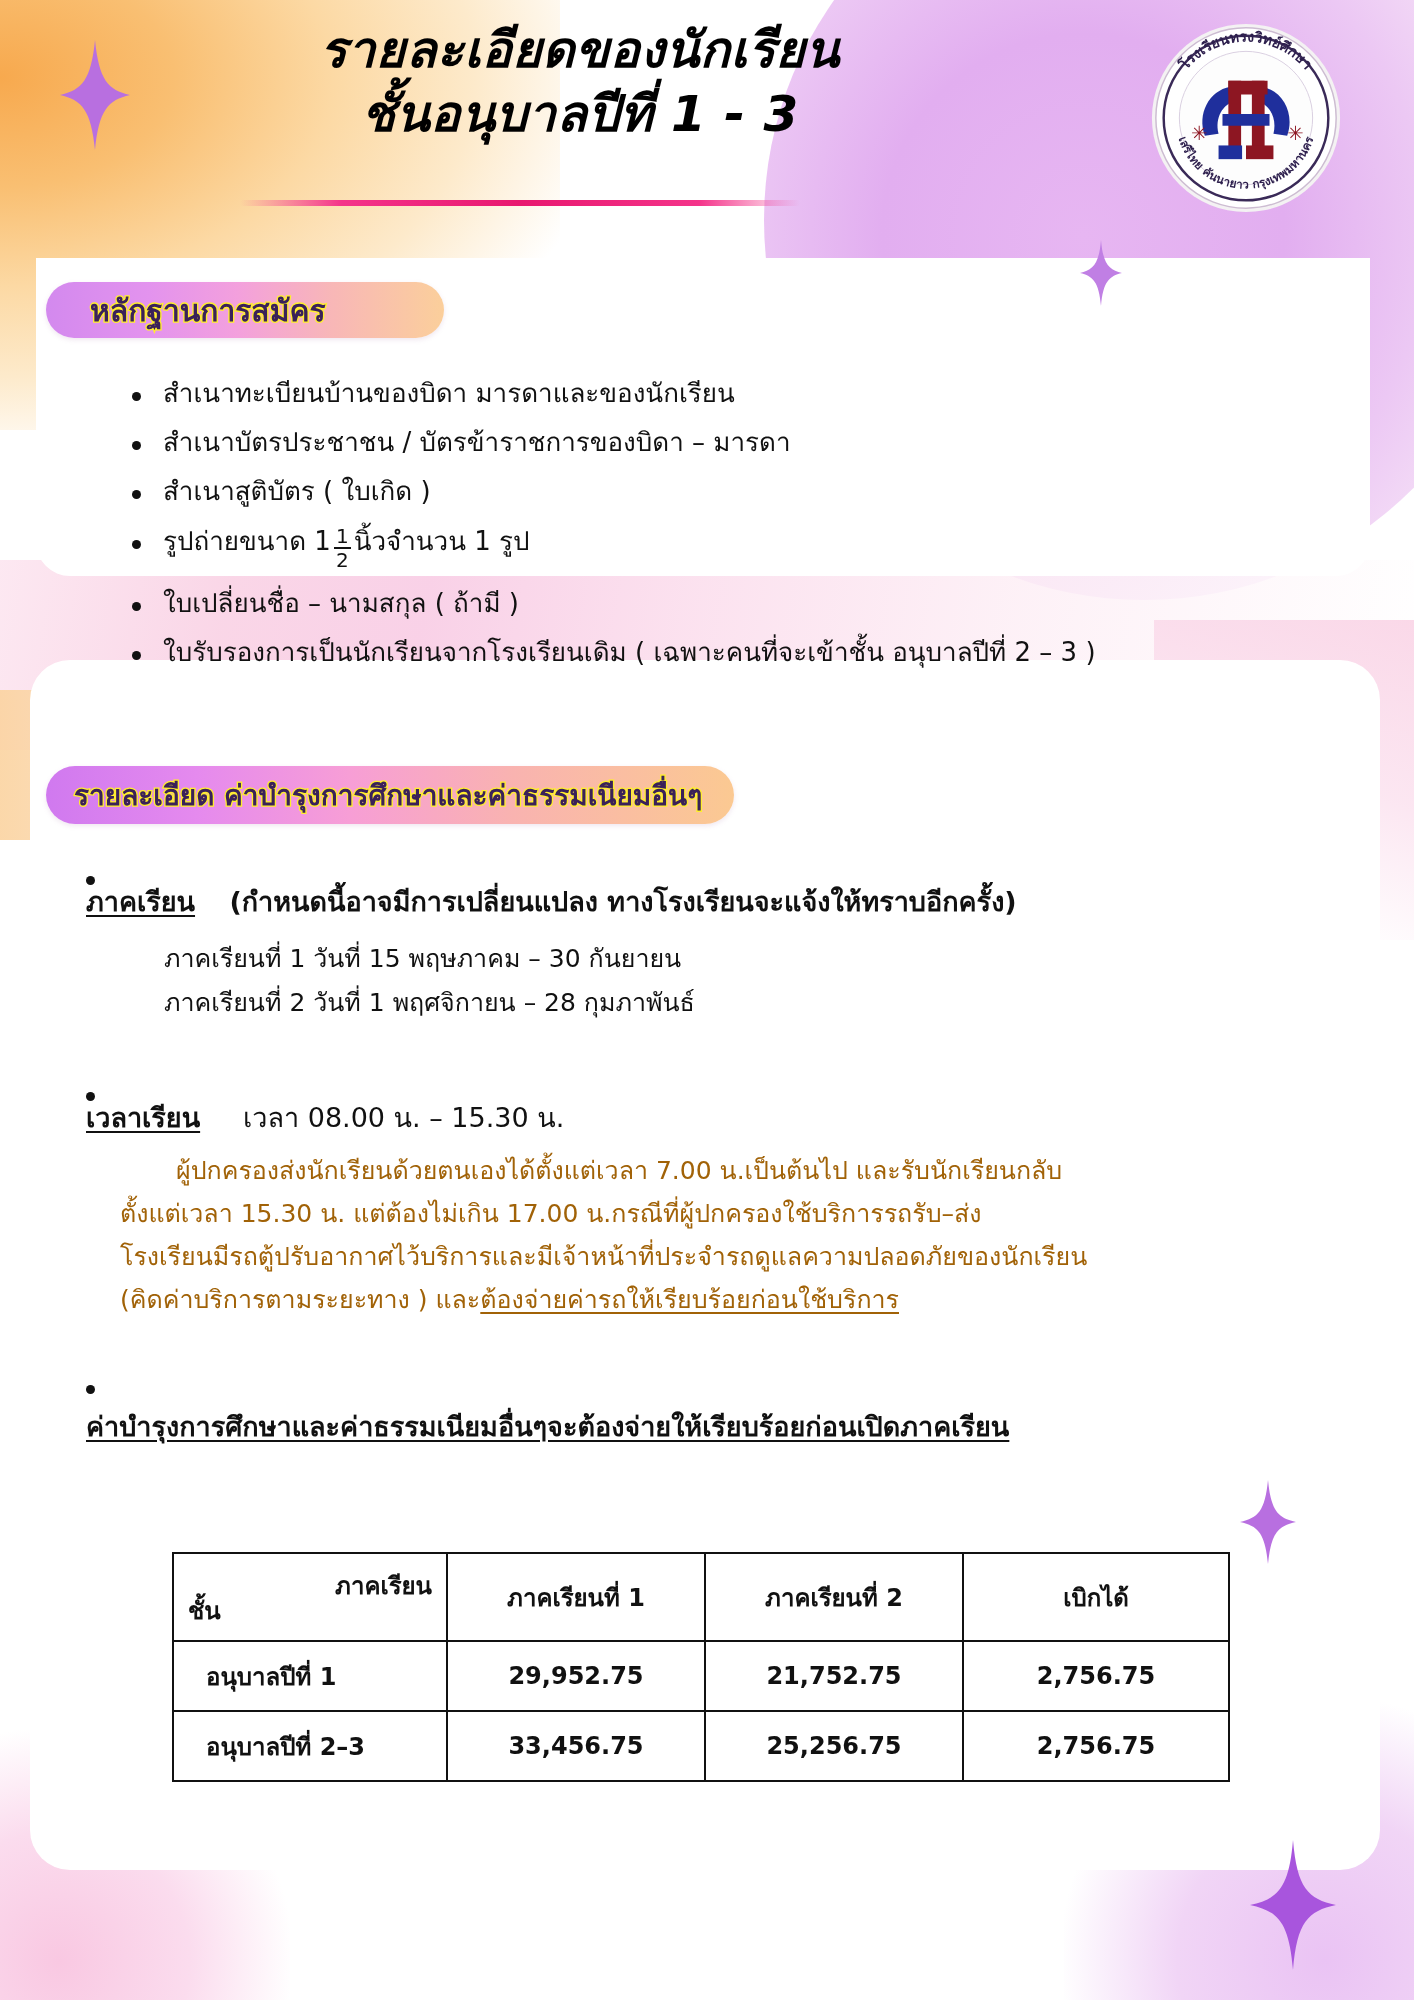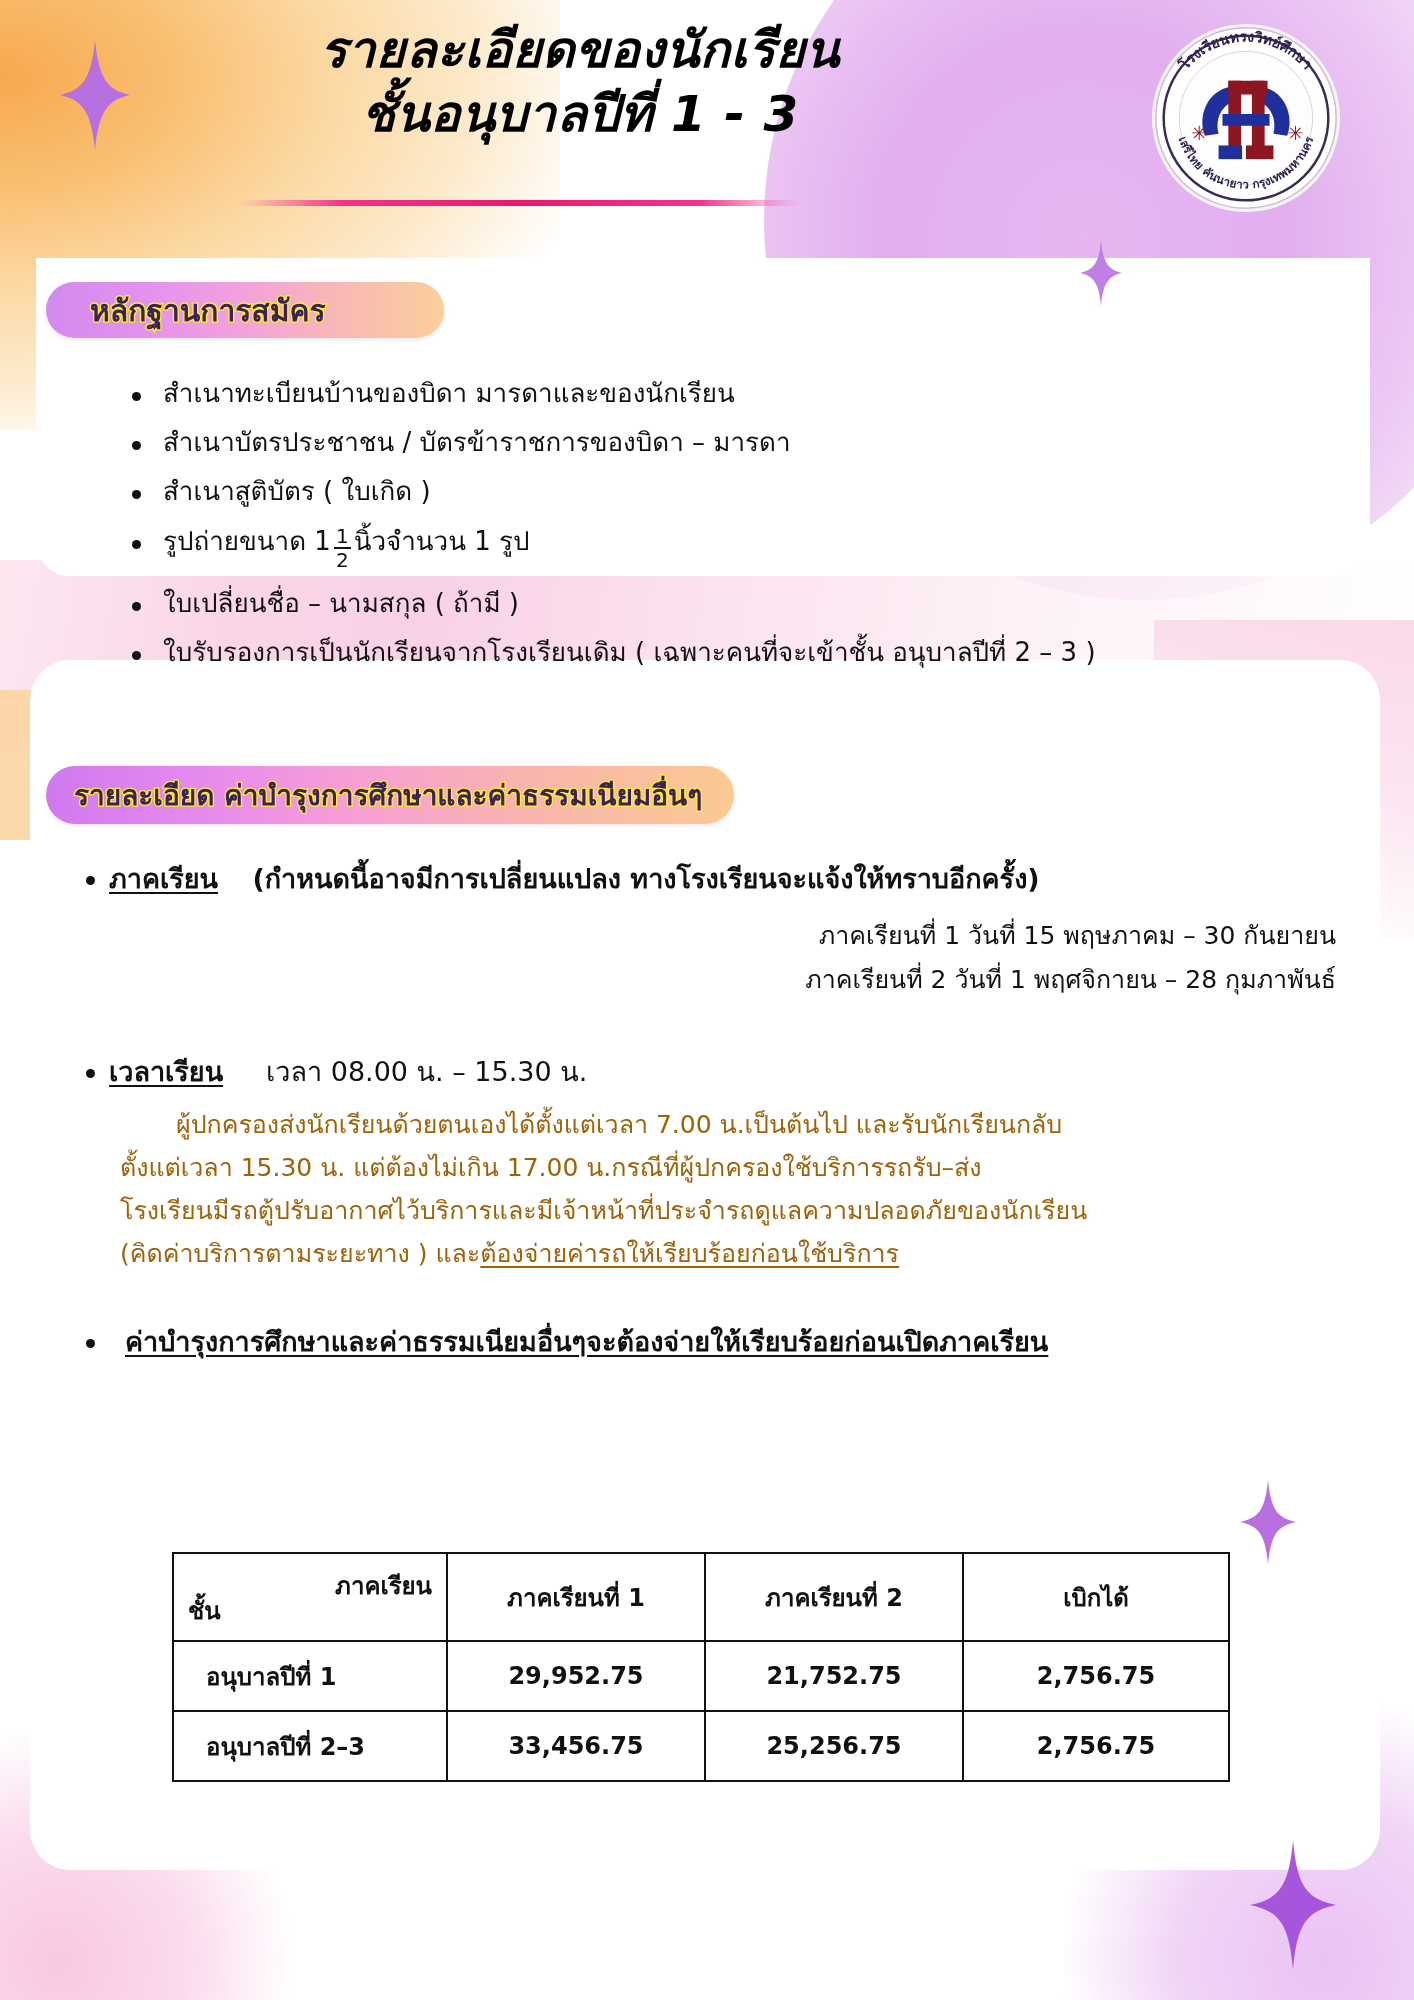--- a/index.html
+++ b/index.html
@@ -220,36 +220,36 @@
     width: 1250px;
     z-index: 4;
     font-family: "DejaVu Sans", "Liberation Sans", sans-serif;
     color: #111111;
   }
   .fee-bullet {
     display: flex;
     align-items: flex-start;
     font-size: 27px;
     line-height: 1.25;
+    flex-direction: column;
   }
   .fee-bullet .dot {
     flex: 0 0 auto;
     width: 9px; height: 9px;
     border-radius: 50%;
     background: #111;
     margin: 14px 14px 0 0;
   }
   .u  { text-decoration: underline; text-underline-offset: 4px; }
   .b  { font-weight: bold; }
 
   .term-lines {
     margin: 18px 0 0 78px;
     font-size: 25px;
     line-height: 1.75;
-    text-align: right;
   }
 
   .time-head {
     margin-top: 54px;
   }
   .time-para {
     margin: 14px 0 0 34px;
     font-size: 25px;
     line-height: 1.72;
     color: #a16207;

